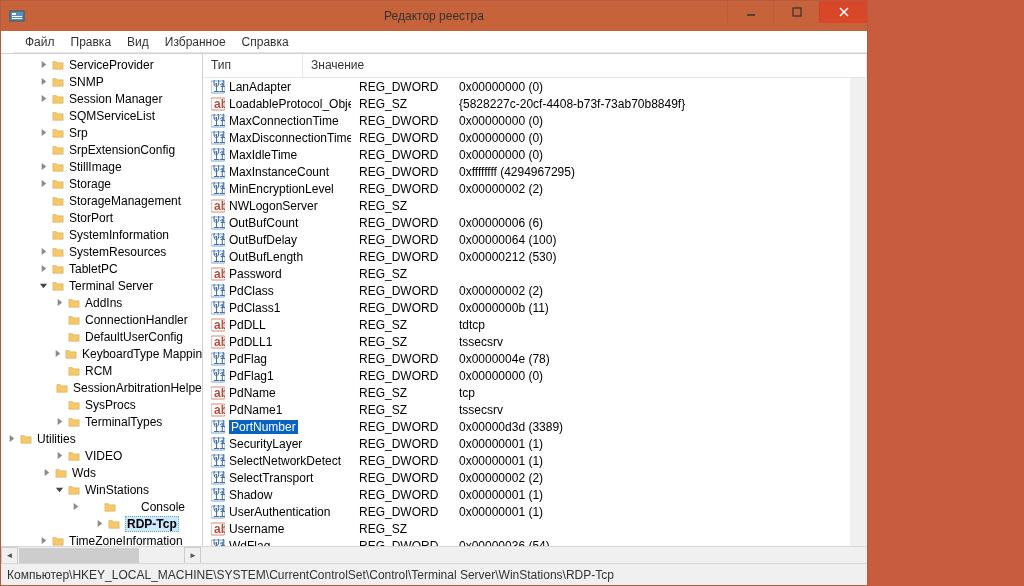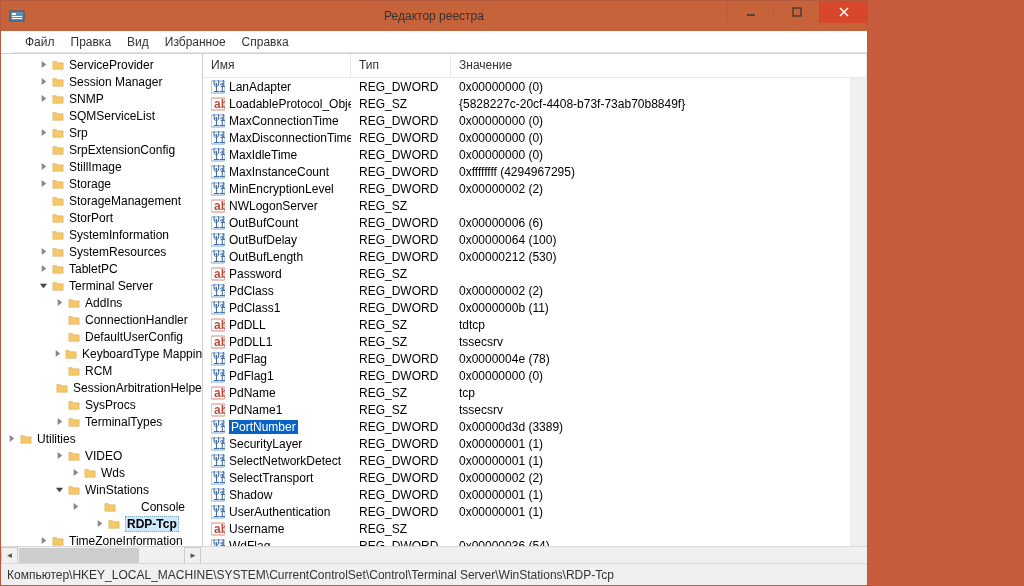--- a/index.html
+++ b/index.html
@@ -98,34 +98,34 @@
         </div>
         <div class="tree-node" style="padding-left: 36px;">
           <span class="expander">
             <svg width="9" height="9" viewBox="0 0 10 10">
               <use href="#exp-closed"></use>
             </svg>
           </span>
           <span class="folder-icon"><svg width="14" height="12" viewBox="0 0 14 14">
               <use href="#folder-icon-g"></use>
             </svg></span>
+          <span class="label">SNMP</span>
+        </div>
+        <div class="tree-node" style="padding-left: 36px;">
+          <span class="expander">
+            <svg width="9" height="9" viewBox="0 0 10 10">
+              <use href="#exp-closed"></use>
+            </svg>
+          </span>
+          <span class="folder-icon"><svg width="14" height="12" viewBox="0 0 14 14">
+              <use href="#folder-icon-g"></use>
+            </svg></span>
           <span class="label">Session Manager</span>
         </div>
         <div class="tree-node" style="padding-left: 36px;">
-          <span class="expander">
-            <svg width="9" height="9" viewBox="0 0 10 10">
-              <use href="#exp-closed"></use>
-            </svg>
-          </span>
-          <span class="folder-icon"><svg width="14" height="12" viewBox="0 0 14 14">
-              <use href="#folder-icon-g"></use>
-            </svg></span>
-          <span class="label">SNMP</span>
-        </div>
-        <div class="tree-node" style="padding-left: 36px;">
           <span class="expander"></span>
           <span class="folder-icon"><svg width="14" height="12" viewBox="0 0 14 14">
               <use href="#folder-icon-g"></use>
             </svg></span>
           <span class="label">SQMServiceList</span>
         </div>
         <div class="tree-node" style="padding-left: 36px;">
           <span class="expander">
             <svg width="9" height="9" viewBox="0 0 10 10">
               <use href="#exp-closed"></use>
@@ -302,21 +302,21 @@
           <span class="expander">
             <svg width="9" height="9" viewBox="0 0 10 10">
               <use href="#exp-closed"></use>
             </svg>
           </span>
           <span class="folder-icon"><svg width="14" height="12" viewBox="0 0 14 14">
               <use href="#folder-icon-g"></use>
             </svg></span>
           <span class="label">VIDEO</span>
         </div>
-        <div class="tree-node" style="padding-left: 68px;">
+        <div class="tree-node" style="padding-left: 39px;">
           <span class="expander">
             <svg width="9" height="9" viewBox="0 0 10 10">
               <use href="#exp-closed"></use>
             </svg>
           </span>
           <span class="folder-icon"><svg width="14" height="12" viewBox="0 0 14 14">
               <use href="#folder-icon-g"></use>
             </svg></span>
           <span class="label">Wds</span>
         </div>
@@ -361,21 +361,20 @@
           </span>
           <span class="folder-icon"><svg width="14" height="12" viewBox="0 0 14 14">
               <use href="#folder-icon-g"></use>
             </svg></span>
           <span class="label">TimeZoneInformation</span>
         </div>
       </div>
 
     <div class="list-pane">
       <div class="list-header">
-        <div class="col col-name">Имя</div>
         <div class="col col-type">Тип</div>
         <div class="col col-value">Значение</div>
       </div>
       <div style="display:flex; flex:1; min-height:0;">
         <div class="list-body" id="list-body">
             <div class="list-row">
               <div class="cell name-cell col-name">
                 <span class="val-icon"><svg width="14" height="14" viewBox="0 0 14 14">
                     <use href="#val-bin"></use>
                   </svg></span>

